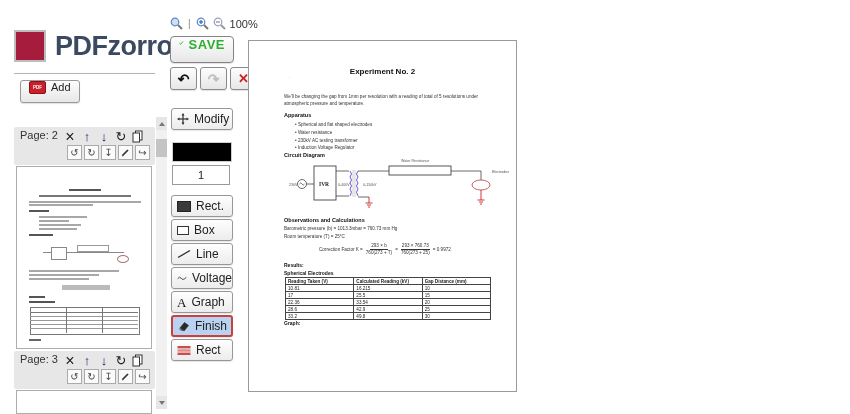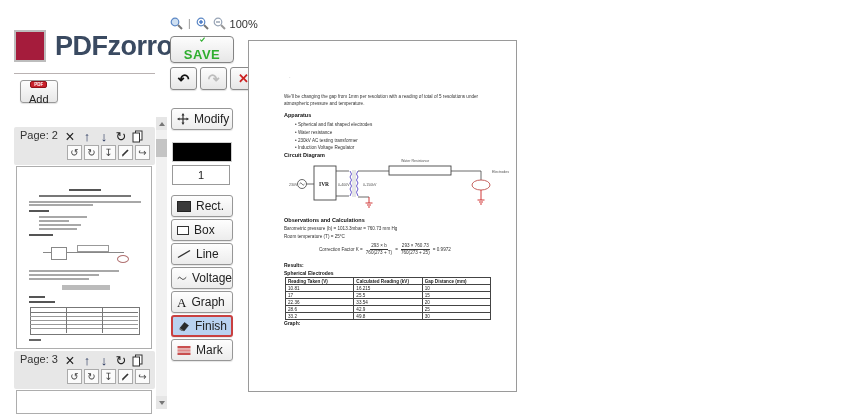--- a/index.html
+++ b/index.html
@@ -6,23 +6,23 @@
   #app{position:relative;width:850px;height:414px;background:#fff;overflow:hidden;
        font-family:"Liberation Sans",sans-serif;color:#222;}
 
   
   .logo{position:absolute;left:14px;top:30px;display:flex;align-items:center;gap:9px;}
   .logo-square{width:28px;height:28px;background:#a51c3c;border:2px solid #bdbdbd;}
   .logo-text{font-size:27px;font-weight:bold;color:#3a4a61;letter-spacing:-0.5px;}
   .top-divider{position:absolute;left:14px;top:73px;width:141px;border-top:1px solid #b9b2b2;}
 
   
-  .btn{display:inline-flex;align-items:center;gap:5px;background:linear-gradient(#fdfdfd,#e7e7e7);
+  .btn{display:inline-flex;gap:5px;background:linear-gradient(#fdfdfd,#e7e7e7);
        border:1px solid #999;border-radius:3px;font-size:11px;color:#222;padding:0 8px;height:23px;
-       box-shadow:0 1px 1px rgba(0,0,0,.12);cursor:pointer;box-sizing:border-box;flex-direction:column;}
+       box-shadow:0 1px 1px rgba(0,0,0,.12);cursor:pointer;box-sizing:border-box;}
   .add-btn{position:absolute;left:20px;top:80px;}
   .finish-btn{position:absolute;left:69px;top:80px;font-size:10px;}
   .pdf-icon{width:15px;height:11px;background:#c9202a;border-radius:2px;border:1px solid #8d1118;
             display:flex;align-items:center;justify-content:center;color:#fff;font-size:4.5px;font-weight:bold;}
 
   
   .zoombar{position:absolute;left:170px;top:17px;display:flex;align-items:center;gap:4px;}
   .zoom-sep{color:#888;font-size:10px;margin:0 1px;}
   .zoom-level{font-size:11px;color:#333;}
   .save-btn{position:absolute;left:170px;top:36px;width:64px;height:27px;justify-content:center;
@@ -295,25 +295,26 @@
         <path d="M3 7 L7 10 L4.5 10 L2 8 Z" fill="#6b6b6b"></path>
       </svg>
       <span>Finish</span>
     </div>
     <div class="tool-btn">
       <svg width="14" height="11" viewBox="0 0 14 11">
         <rect x="0.5" y="1" width="13" height="2.4" fill="#c94f4f"></rect>
         <rect x="0.5" y="4.3" width="13" height="2.4" fill="#e08a8a"></rect>
         <rect x="0.5" y="7.6" width="13" height="2.4" fill="#c94f4f"></rect>
       </svg>
-      <span>Mark</span>
+      <span>Rect</span>
     </div>
   </div>
 
   <div class="docpage">
+    <div class="doc-title">Experiment No. 2</div>
     <div class="doc-dot">·</div>
     <div class="doc-p" style="top:52px;">We'll be changing the gap from 1mm per resolution with a reading of total of 5 resolutions under atmospheric pressure and temperature.</div>
     <div class="doc-h" style="top:71px;">Apparatus</div>
     <div class="doc-ul" style="top:80px;">
       <div>Spherical and flat shaped electrodes</div>
       <div>Water resistance</div>
       <div>230kV AC testing transformer</div>
       <div>Induction Voltage Regulator</div>
     </div>
     <div class="doc-h" style="top:111px;">Circuit Diagram</div>

